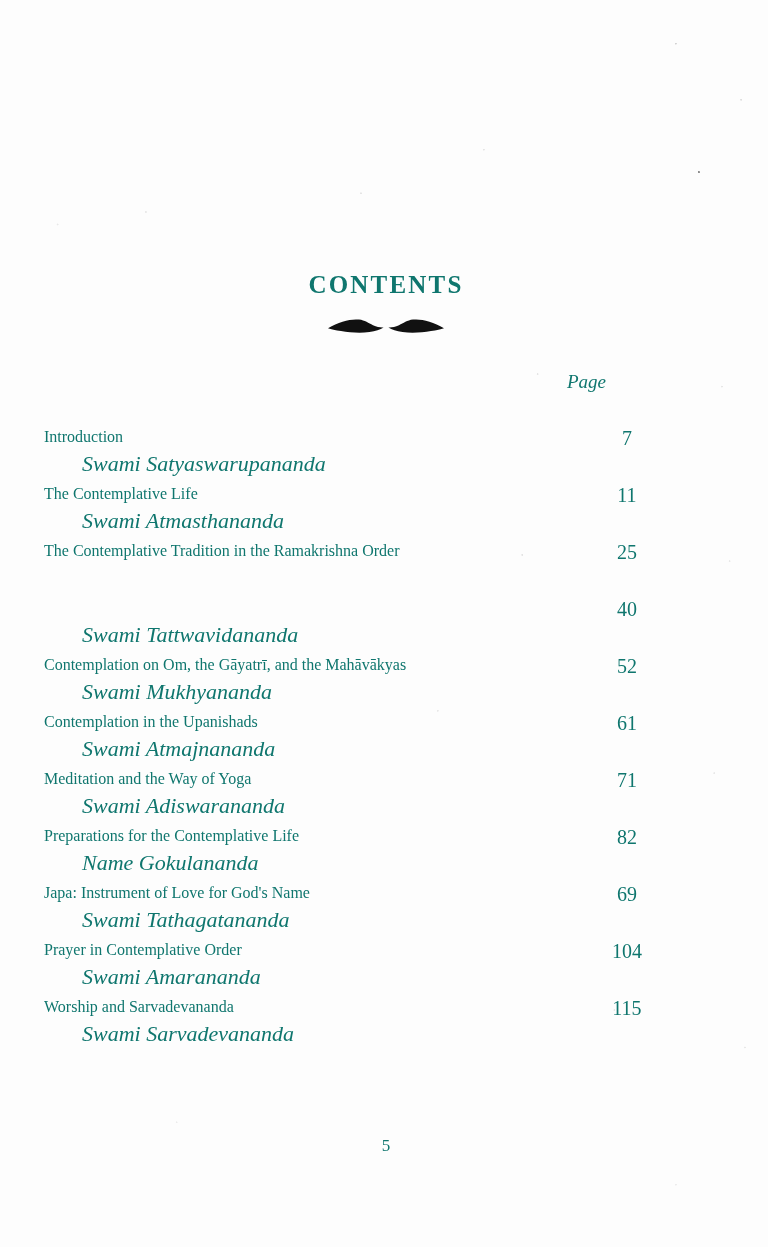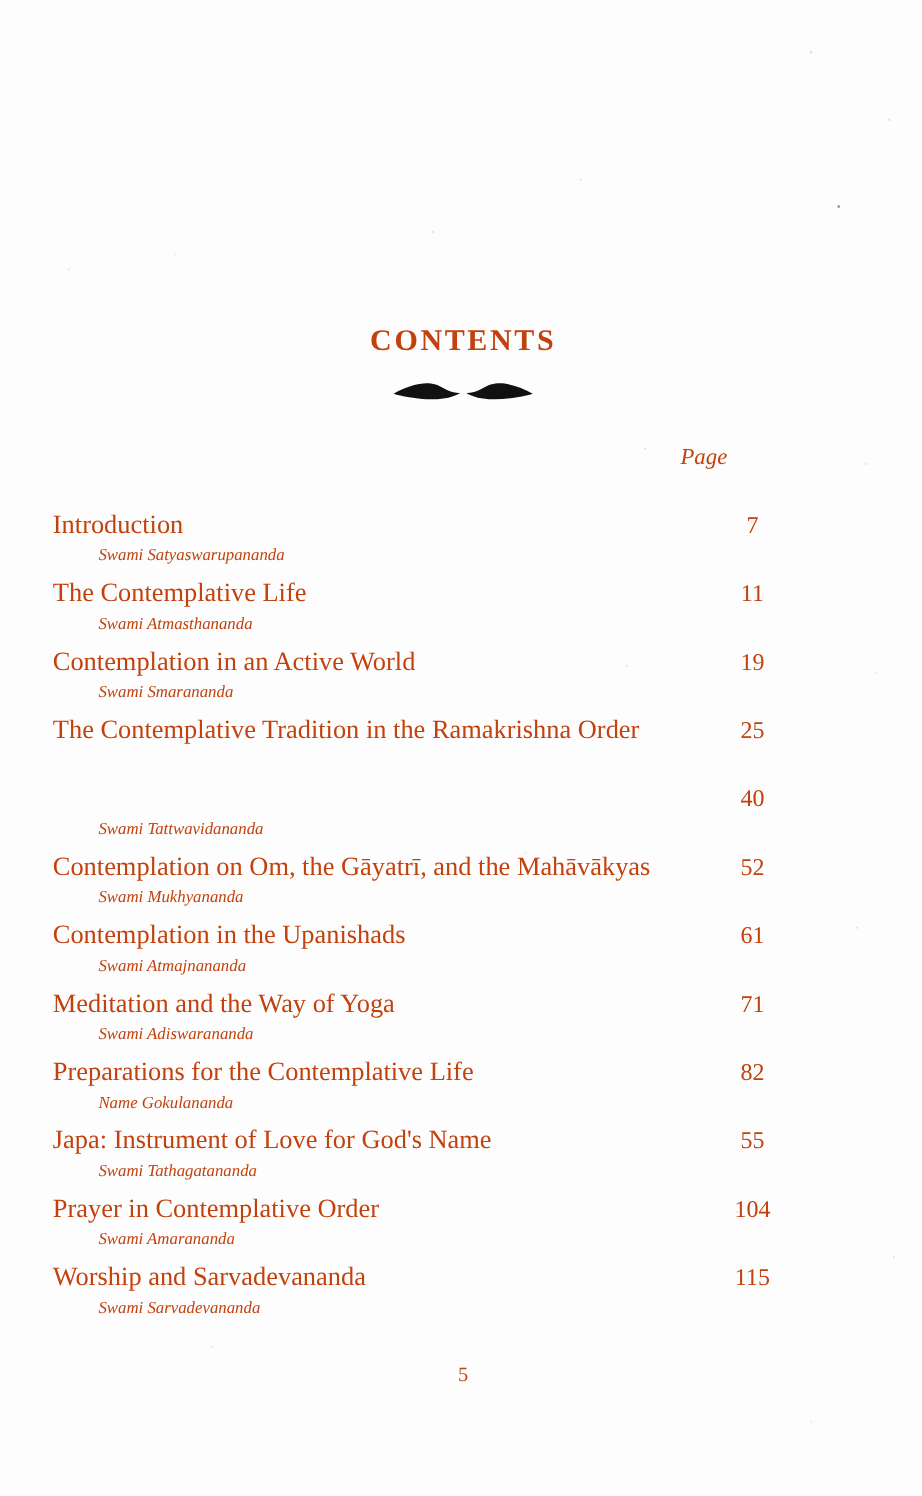--- a/index.html
+++ b/index.html
@@ -11,21 +11,21 @@
     font-family: "Liberation Serif", "DejaVu Serif", serif;
   }
 
   .page {
     position: relative;
     width: 768px;
     height: 1247px;
     margin: 0 auto;
     background: #fdfdfd;
     overflow: hidden;
-    color: #c2410c;
+    color: #0f766e;
   }
 
   
   .paper-grain {
     position: absolute;
     inset: 0;
     pointer-events: none;
     background:
       radial-gradient(circle at 88% 3.5%, rgba(60,60,60,.22) 0 .6px, transparent 1.2px),
       radial-gradient(circle at 91% 13.8%, rgba(30,30,30,.5) 0 .7px, transparent 1.4px),
@@ -91,30 +91,30 @@
     width: 690px;
   }
   .toc-entry {
     position: relative;
     height: 57px;
   }
   .entry-title {
     position: absolute;
     left: 0;
     top: 0;
-    font-size: 22px;
+    font-size: 16px;
     line-height: 26px;
     white-space: nowrap;
   }
   .entry-author {
     position: absolute;
     left: 38px;
     top: 27px;
     font-style: italic;
-    font-size: 14px;
+    font-size: 22px;
     line-height: 26px;
     white-space: nowrap;
   }
   .entry-page {
     position: absolute;
     left: 523px;
     top: 1px;
     width: 120px;
     text-align: center;
     font-size: 20px;
@@ -158,25 +158,20 @@
       <span class="entry-author">Swami Satyaswarupananda</span>
       <span class="entry-page">7</span>
     </div>
 
     <div class="toc-entry">
       <span class="entry-title">The Contemplative Life</span>
       <span class="entry-author">Swami Atmasthananda</span>
       <span class="entry-page">11</span>
     </div>
 
-    <div class="toc-entry">
-      <span class="entry-title">Contemplation in an Active World</span>
-      <span class="entry-author">Swami Smarananda</span>
-      <span class="entry-page">19</span>
-    </div>
 
     <div class="toc-entry">
       <span class="entry-title">The Contemplative Tradition in the Ramakrishna Order</span>
       <span class="entry-page">25</span>
     </div>
 
     <div class="toc-entry">
       <span class="entry-author">Swami Tattwavidananda</span>
       <span class="entry-page">40</span>
     </div>
@@ -201,21 +196,21 @@
 
     <div class="toc-entry">
       <span class="entry-title">Preparations for the Contemplative Life</span>
       <span class="entry-author">Name Gokulananda</span>
       <span class="entry-page">82</span>
     </div>
 
     <div class="toc-entry">
       <span class="entry-title">Japa: Instrument of Love for God's Name</span>
       <span class="entry-author">Swami Tathagatananda</span>
-      <span class="entry-page">55</span>
+      <span class="entry-page">69</span>
     </div>
 
     <div class="toc-entry">
       <span class="entry-title">Prayer in Contemplative Order</span>
       <span class="entry-author">Swami Amarananda</span>
       <span class="entry-page">104</span>
     </div>
 
     <div class="toc-entry">
       <span class="entry-title">Worship and Sarvadevananda</span>

